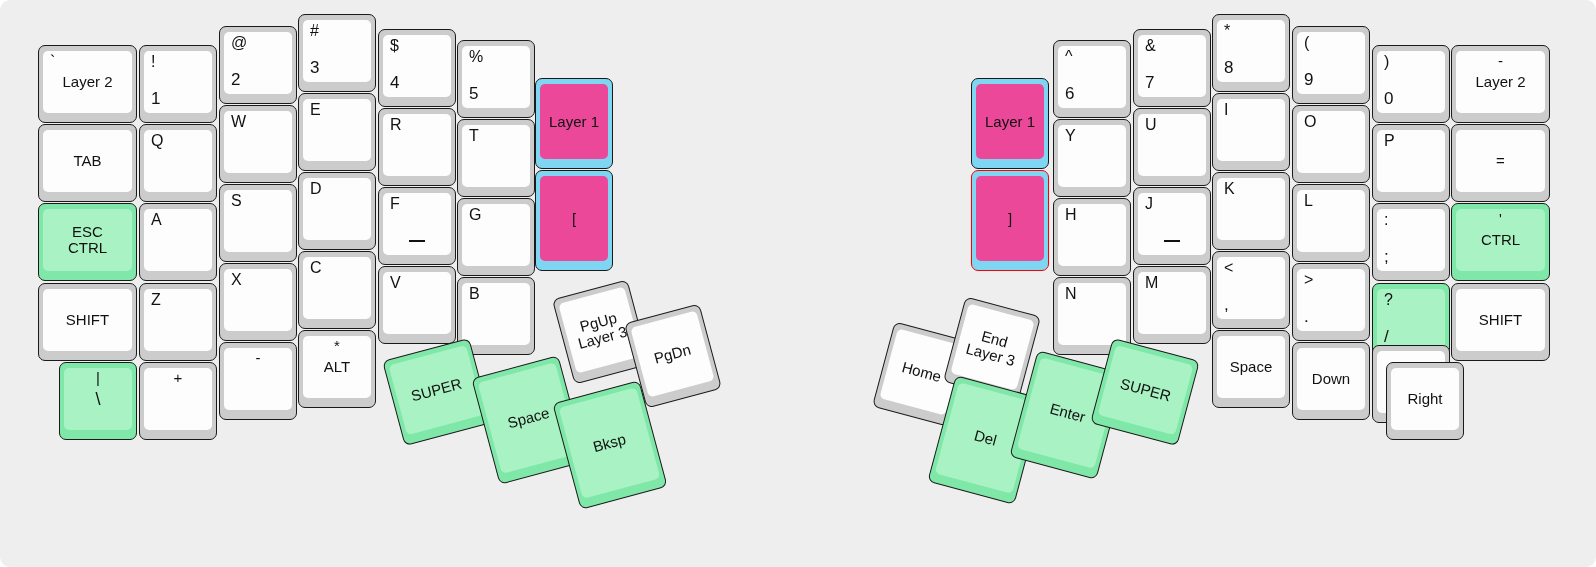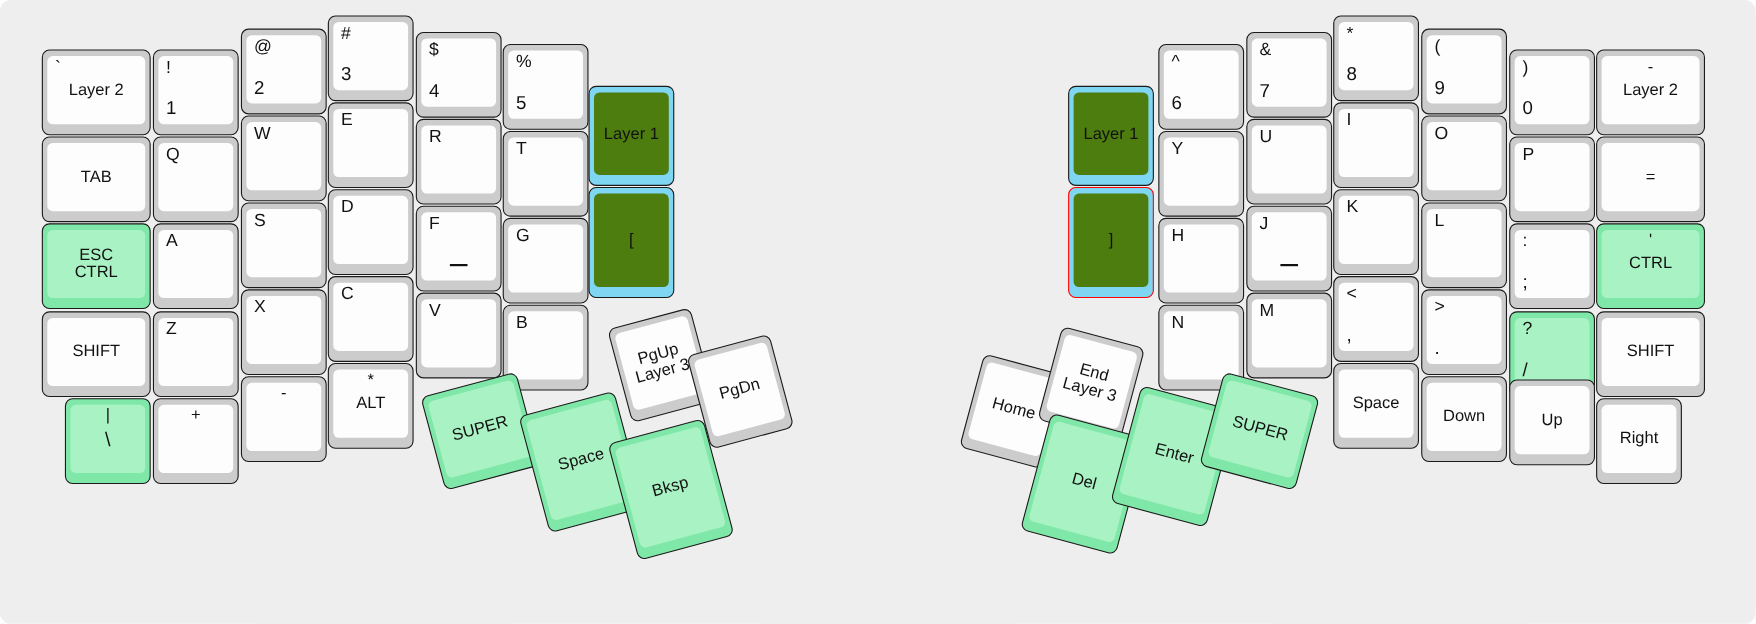--- a/index.html
+++ b/index.html
@@ -32,21 +32,21 @@
     background:#fdfdfd;
     display:flex;
     flex-direction:column;
     align-items:center;
     justify-content:flex-start;
   }
   
   .key.green{background:#7fe8a8;}
   .key.green > .cap{background:#a9f2c4;}
   .key.cyan{background:#7ed6f2;}
-  .key.cyan > .cap{background:#4d7c0f;}
+  .key.cyan > .cap{background:#ec4899;}
   .key.sel{border-color:#ff0000;border-width:1.6px;}
 
   .lbl{
     font-size:15px;
     color:#111;
     line-height:1.05;
     white-space:pre;
     text-align:center;
   }
   
@@ -487,21 +487,21 @@
           </div>
         </div>
       </div>
       <div class="key" style="left: 1372px; top: 345px; width: 78px; height: 78px;">
         <div class="cap">
           <div class="ctr">
             <div class="lbl">Up</div>
           </div>
         </div>
       </div>
-      <div class="key" style="left: 1451px; top: 362px; width: 78px; height: 78px;">
+      <div class="key" style="left: 1386px; top: 362px; width: 78px; height: 78px;">
         <div class="cap">
           <div class="ctr">
             <div class="lbl">Right</div>
           </div>
         </div>
       </div>
       <div class="key" style="left: 882px; top: 330px; width: 78px; height: 88px; transform: rotate(15deg);">
         <div class="cap">
           <div class="ctr">
             <div class="lbl">Home</div>

